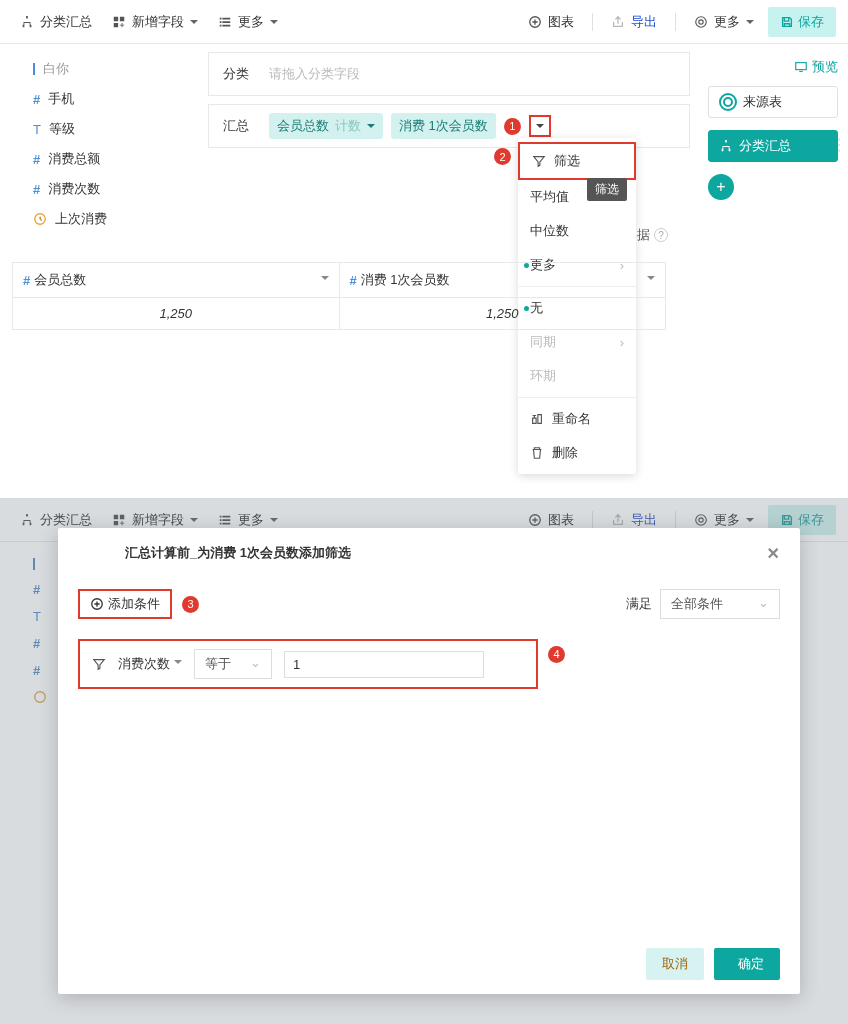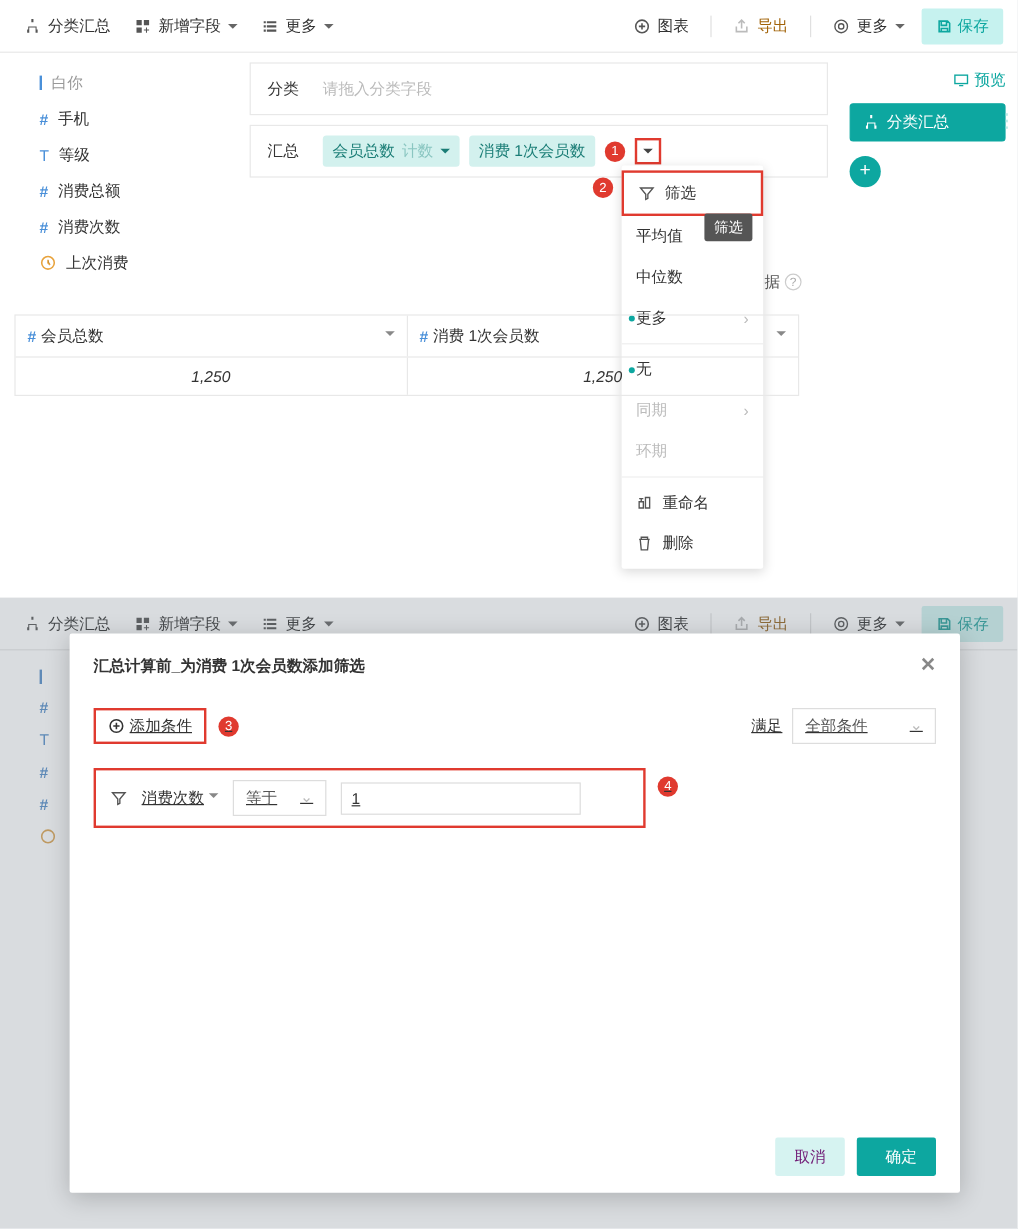--- a/index.html
+++ b/index.html
@@ -5,21 +5,21 @@
 *{box-sizing:border-box;margin:0;padding:0;font-family:"PingFang SC","Microsoft YaHei",sans-serif;}
 body{background:#fff;font-size:13px;color:#333;}
 .page{width:848px;height:1024px;position:relative;}
 
 .upper{position:absolute;left:0;top:0;width:848px;height:498px;background:#fff;}
 .toolbar{height:44px;border-bottom:1px solid #e8e8e8;display:flex;align-items:center;padding:0 12px;}
 .tb-left{display:flex;align-items:center;gap:4px;}
 .tb-item{display:flex;align-items:center;gap:6px;padding:4px 8px;color:#333;cursor:pointer;}
 .tb-item .caret{border:4px solid transparent;border-top-color:#666;margin-top:4px;}
 .tb-right{margin-left:auto;display:flex;align-items:center;gap:6px;}
-.tb-grey{color:#a16207;}
+.tb-grey{color:#1d4ed8;}
 .tb-sep{width:1px;height:18px;background:#e0e0e0;margin:0 4px;}
 .save-btn{background:#c6f2ef;color:#0da7a0;padding:6px 12px;border-radius:2px;display:flex;align-items:center;gap:4px;}
 .body{display:flex;}
 .sidebar{width:200px;padding:10px 0;}
 .sb-item{display:flex;align-items:center;gap:8px;padding:6px 33px;color:#333;cursor:pointer;}
 .sb-item.truncated{color:#999;}
 .main{flex:1;padding:8px 0;}
 .zone{border:1px solid #e8e8e8;margin:0 8px 8px;display:flex;align-items:center;min-height:44px;}
 .zone-label{padding:0 14px;color:#333;}
 .zone-content{flex:1;display:flex;align-items:center;gap:8px;padding:6px;}
@@ -57,33 +57,33 @@
 .th-cell .caret{border:4px solid transparent;border-top-color:#888;position:absolute;right:10px;}
 .td{display:flex;}
 .td-cell{flex:1;padding:8px 10px;text-align:center;border-right:1px solid #e8e8e8;font-style:italic;}
 .td-cell:last-child{border-right:0;}
 
 .lower{position:absolute;left:0;top:498px;width:848px;height:526px;background:#fff;}
 .dim{position:absolute;inset:0;background:rgba(120,130,140,.28);}
 .lower .toolbar,.lower .body{filter:grayscale(.2);}
 
 .modal{position:absolute;left:58px;top:30px;width:742px;height:466px;background:#fff;border-radius:2px;box-shadow:0 4px 20px rgba(0,0,0,.2);display:flex;flex-direction:column;}
-.m-head{padding:16px 20px;font-weight:600;display:flex;align-items:flex-end;}
+.m-head{padding:16px 20px;font-weight:600;display:flex;align-items:flex-start;margin-left:47px;}
 .m-head .close{margin-left:auto;color:#888;font-size:16px;cursor:pointer;}
-.m-body{padding:10px 20px;flex:1;text-decoration:underline;}
+.m-body{padding:10px 20px;flex:1;}
 .m-row1{display:flex;align-items:center;gap:10px;}
 .add-cond{border:2px solid #e03a2f;padding:4px 10px;display:flex;align-items:center;gap:4px;color:#333;}
 .satisfy{margin-left:auto;display:flex;align-items:center;gap:8px;}
 .select{border:1px solid #ddd;padding:5px 10px;min-width:120px;display:flex;align-items:flex-start;justify-content:space-between;color:#555;background:#fff;}
 .cond-row{border:2px solid #e03a2f;margin-top:20px;padding:8px 12px;display:flex;align-items:center;gap:12px;width:460px;}
 .cond-field{display:flex;align-items:center;gap:4px;color:#333;}
 .input{border:1px solid #ddd;padding:5px 8px;width:200px;background:#fff;}
 .m-foot{padding:14px 20px;display:flex;justify-content:flex-end;gap:10px;}
 .btn{padding:7px 16px;border-radius:2px;cursor:pointer;}
-.btn-cancel{background:#d6f3f1;color:#701a75;text-align:right;}
+.btn-cancel{background:#d6f3f1;color:#a16207;text-align:right;}
 .btn-ok{background:#0da7a0;color:#fff;padding-left:24px;}
 
 .ico{width:14px;height:14px;display:inline-block;}
 svg{width:100%;height:100%;}
 .orange-c{color:#e8a33d;}
 .blue-c{color:#4a90d9;}
 .hash{color:#4a90d9;font-weight:600;}
 .bar{width:2px;height:12px;background:#4a90d9;display:inline-block;}
 </style>
 </head>
@@ -203,20 +203,24 @@
         </div>
       </div>
       <div class="rightpane">
         <div class="preview-link">
           <span class="ico"><svg viewBox="0 0 16 16">
                 <rect x="2" y="3" width="12" height="8" fill="none" stroke="#0da7a0" stroke-width="1.3"></rect>
                 <path stroke="#0da7a0" stroke-width="1.3" d="M6 13h4"></path>
               </svg></span>
           <span>预览</span>
         </div>
+        <div class="node">
+          <span class="node-circle inner"></span>
+          <span>来源表</span>
+        </div>
         <div class="node teal">
           <span class="ico"><svg viewBox="0 0 16 16">
                 <path fill="#fff" d="M7 1h2v3H7zM3 11h2v3H3zM11 11h2v3h-2zM8 4v4H4v3h1V9h6v2h1V8H8z"></path>
               </svg></span>
           <span>分类汇总</span>
           <span class="menu">⋮</span>
         </div>
         <div class="add-btn">+</div>
       </div>
     </div>

